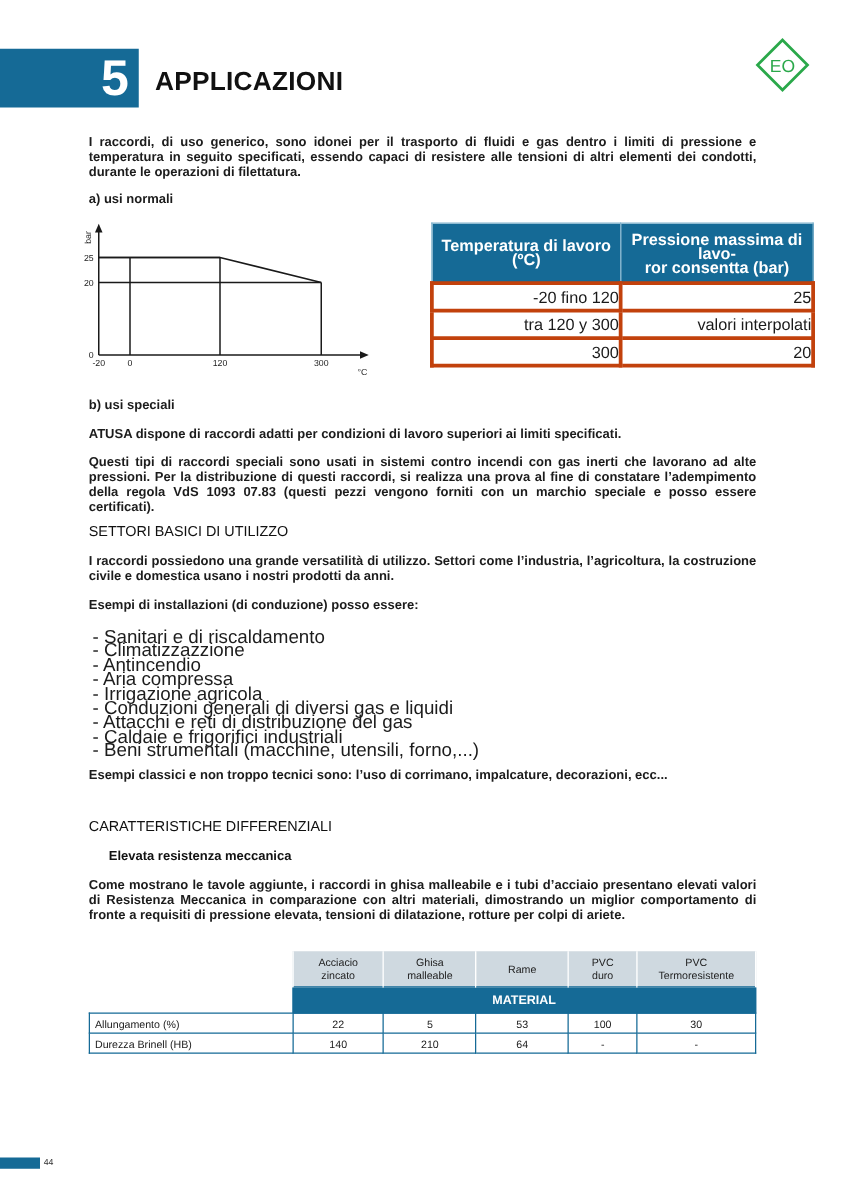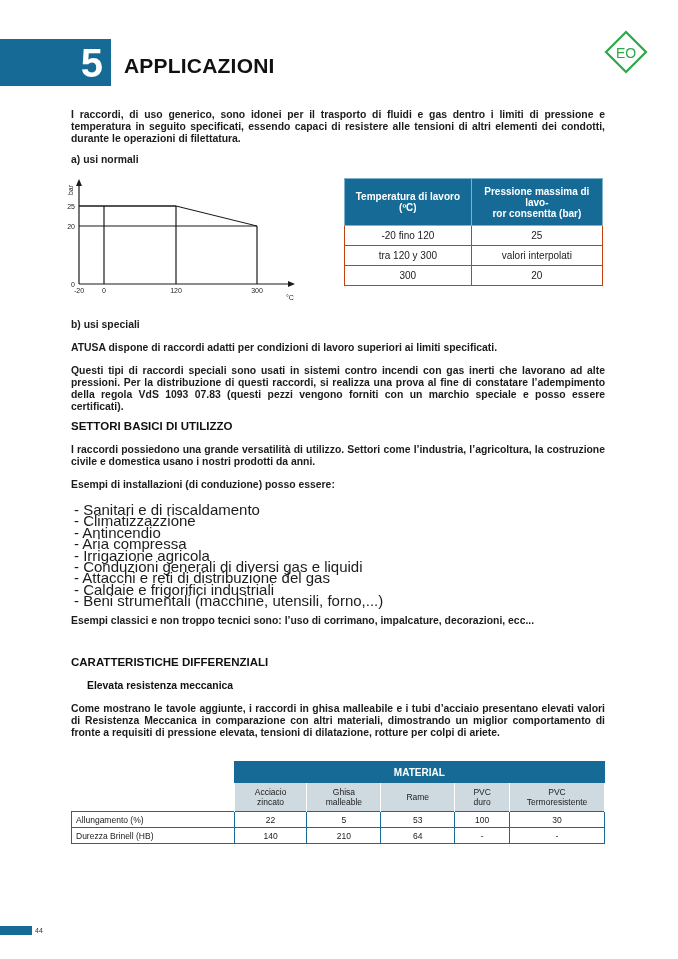--- a/index.html
+++ b/index.html
@@ -8,29 +8,29 @@
     font-family: "Liberation Sans", sans-serif; color: #1a1a1a; overflow: hidden;
   }
   .chap-box {
     position: absolute; left: 0; top: 39px; width: 111px; height: 47px;
     background: #156a96; color: #fff; font-size: 40px; font-weight: bold;
     text-align: right; box-sizing: border-box; padding-right: 8px; line-height: 49px;
   }
   .chap-title { position: absolute; left: 124px; top: 54px; font-size: 21px; font-weight: bold; color: #111; letter-spacing: 0.2px; }
   .logo { position: absolute; left: 604px; top: 30px; width: 44px; height: 44px; }
   .p { position: absolute; left: 71px; width: 534px; font-size: 10.4px; line-height: 12px; text-align: justify; color: #1c1c1c; font-weight: bold; }
-  .h2 { position: absolute; left: 71px; font-size: 11.5px; font-weight: bold; color: #111; }
+  .h2 { position: absolute; left: 71px; font-size: 11.5px; font-weight: normal; color: #111; }
   .h3 { position: absolute; left: 71px; font-size: 10.4px; font-weight: bold; color: #111; padding-left: 16px; }
   .list { position: absolute; left: 71px; top: 501px; margin: 3px; padding: 0; list-style: none; font-size: 15px; line-height: 11.4px; color: #1c1c1c; }
   .chart { position: absolute; left: 60px; top: 170px; width: 240px; height: 140px; }
   .chart text { font-family: "Liberation Sans", sans-serif; font-size: 7px; fill: #222; }
   table { border-collapse: collapse; font-family: "Liberation Sans", sans-serif; }
-  .t1 { position: absolute; left: 344px; top: 178px; width: 259px; font-size: 10px; }
+  .t1 { position: absolute; left: 344px; top: 178px; width: 308px; font-size: 13px; }
   .t1 th { background: #156a96; color: #fff; font-weight: bold; height: 46px; border: 1px solid #7fb2cc; padding: 0 4px; line-height: 11px; }
-  .t1 td { border: 1px solid #c2410c; height: 19px; text-align: center; padding: 0; }
+  .t1 td { border: 3px solid #c2410c; height: 19px; text-align: right; padding: 0; }
   .t2 { position: absolute; left: 71px; top: 761px; width: 534px; font-size: 8.5px; }
   .t2 .mat { background: #156a96; color: #fff; font-weight: bold; font-size: 10px; height: 18px; text-align: center; border: 1px solid #156a96; }
   .t2 .sub { background: #cfd9e0; color: #222; height: 26px; text-align: center; border-left: 1px solid #fff; border-right: 1px solid #fff; line-height: 10.5px; font-weight: normal; }
   .t2 .empty { border: none; background: #fff; }
   .t2 td { border: 1px solid #156a96; height: 15px; text-align: center; padding: 0; }
   .t2 td.lbl { text-align: left; padding-left: 4px; }
   .footer-bar { position: absolute; left: 0; top: 926px; width: 32px; height: 9px; background: #156a96; }
   .page-num { position: absolute; left: 35px; top: 927px; font-size: 7px; color: #333; }
 </style>
 </head>
@@ -122,29 +122,29 @@
     <col style="width:163px">
       <col style="width:73px">
       <col style="width:74px">
       <col style="width:74px">
       <col style="width:55px">
       <col style="width:95px">
   </colgroup>
   <thead>
     <tr>
       <th class="empty"></th>
-      <th class="mat" colspan="5">MATERIAL</th>
-    </tr>
-    <tr>
-      <th class="empty"></th>
       <th class="sub"><span>Acciacio</span><br><span>zincato</span></th>
       <th class="sub"><span>Ghisa</span><br><span>malleable</span></th>
       <th class="sub"><span>Rame</span></th>
       <th class="sub"><span>PVC</span><br><span>duro</span></th>
       <th class="sub"><span>PVC</span><br><span>Termoresistente</span></th>
+    </tr>
+    <tr>
+      <th class="empty"></th>
+      <th class="mat" colspan="5">MATERIAL</th>
     </tr>
   </thead>
   <tbody>
     <tr>
       <td class="lbl">Allungamento (%)</td>
       <td>22</td>
       <td>5</td>
       <td>53</td>
       <td>100</td>
       <td>30</td>

